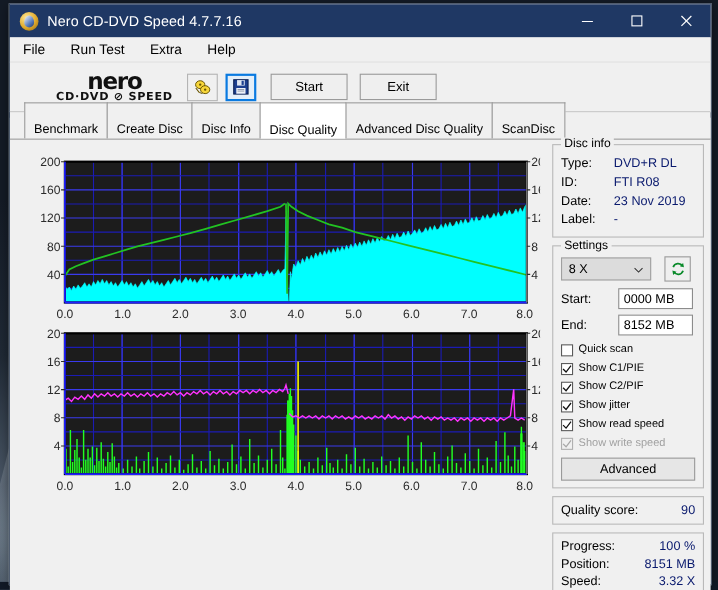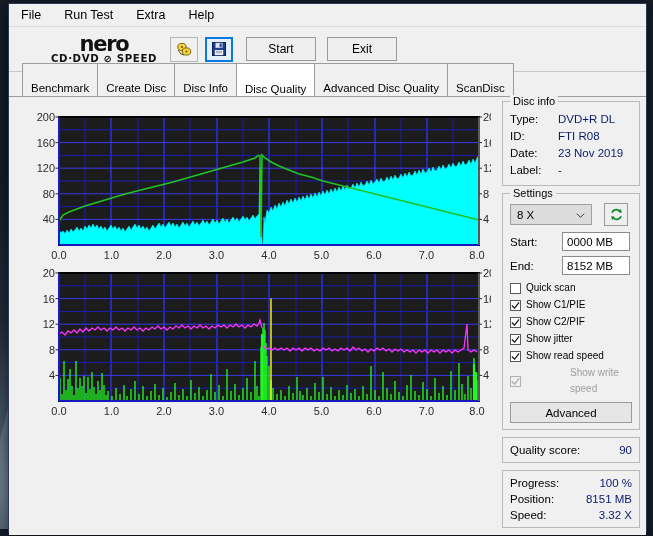--- a/index.html
+++ b/index.html
@@ -161,21 +161,21 @@
     font-size:11.5px;color:#000;display:flex;align-items:center;padding-left:4px;
     box-sizing:border-box;
   }
   .chk-row{display:flex;align-items:center;font-size:10px;color:#000;line-height:16px;margin-bottom:1px;}
   .chk{
     width:11px;height:11px;border:1px solid #5a5a5a;background:#fff;margin-right:5px;
     display:flex;align-items:center;justify-content:center;flex:0 0 auto;
     box-sizing:border-box;
   }
   .chk.dis{border-color:#b0b0b0;background:#f0f0f0;}
-  .chk-row.dis{color:#a0a0a0;gap:44px;}
+  .chk-row.dis{color:#a0a0a0;}
   .adv-btn{
     width:100%;height:21px;border:1px solid #9a9a9a;background:#e6e6e6;
     font-size:11.5px;display:flex;align-items:center;justify-content:center;
     margin-top:5px;box-sizing:border-box;
   }
   .plain-box{
     border:1px solid #b9b9b9;background:#f0f0f0;padding:4px 7px;margin-bottom:7px;
     box-sizing:border-box;
   }
   .kv2{display:flex;justify-content:space-between;font-size:11.5px;line-height:16px;}
@@ -184,20 +184,41 @@
 </head>
 <body>
 
 <div class="desktop">
   <div class="ridge"></div>
   <div class="taskbar"></div>
 </div>
 
 <div class="window">
 
+  <div class="titlebar">
+    <div class="title-icon"></div>
+    <div class="title-text">Nero CD-DVD Speed 4.7.7.16</div>
+    <div class="title-spacer"></div>
+    <div class="win-btn">
+      <svg width="12" height="12" viewBox="0 0 12 12">
+          <line x1="1" y1="6.5" x2="11" y2="6.5" stroke="#fff" stroke-width="1"></line>
+        </svg>
+    </div>
+    <div class="win-btn">
+      <svg width="12" height="12" viewBox="0 0 12 12">
+          <rect x="1.5" y="1.5" width="9" height="9" fill="none" stroke="#fff" stroke-width="1"></rect>
+        </svg>
+    </div>
+    <div class="win-btn">
+      <svg width="12" height="12" viewBox="0 0 12 12">
+          <line x1="1.5" y1="1.5" x2="10.5" y2="10.5" stroke="#fff" stroke-width="1.1"></line>
+          <line x1="10.5" y1="1.5" x2="1.5" y2="10.5" stroke="#fff" stroke-width="1.1"></line>
+        </svg>
+    </div>
+  </div>
 
   <div class="menubar">
     <div class="menu-item">File</div>
     <div class="menu-item">Run Test</div>
     <div class="menu-item">Extra</div>
     <div class="menu-item">Help</div>
   </div>
 
   <div class="toolbar">
     <div class="logo">

